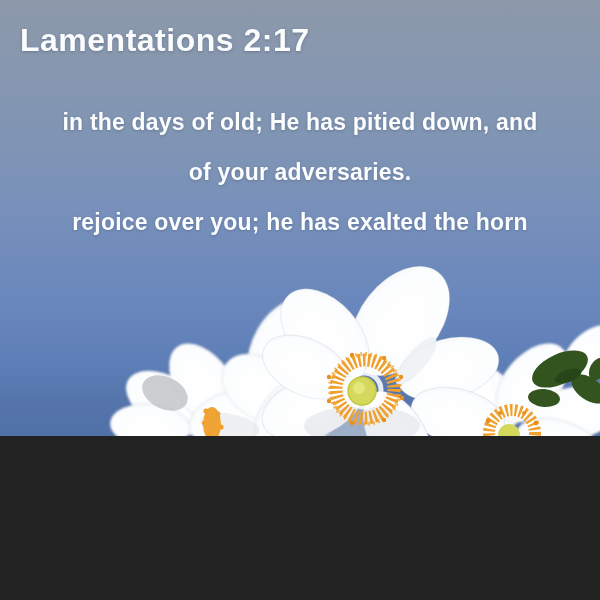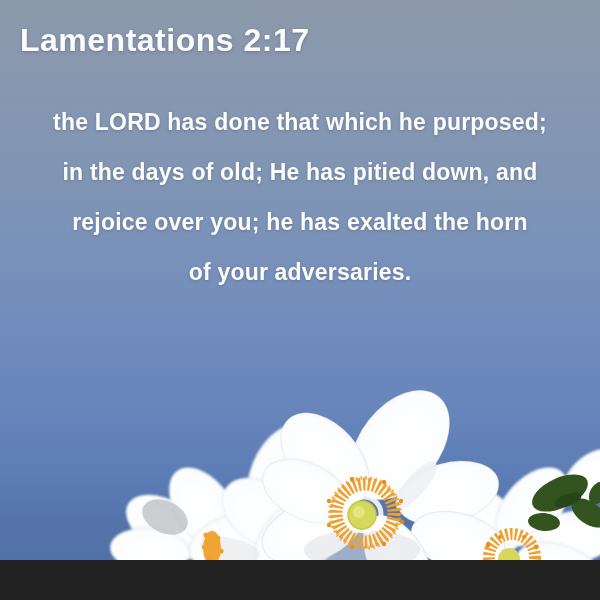--- a/index.html
+++ b/index.html
@@ -1,18 +1,18 @@
 <!DOCTYPE html>
 <html><head>
 <meta charset="utf-8">
 <style>
   html, body { margin: 0; padding: 0; background: #222; }
   .stage {
     position: relative;
-    width: 600px; height: 560px;
+    width: 600px; height: 436px;
     overflow: hidden;
     margin: 0 auto;
     background: linear-gradient(180deg,
       #8d99aa 0%,
       #8697b0 16%,
       #8095b4 32%,
       #7890ba 48%,
       #6e8abc 62%,
       #6886bc 72%,
       #5c7db6 84%,
@@ -143,19 +143,18 @@
         <circle cx="524" cy="192" r="2"></circle>
         <circle cx="500" cy="192" r="2"></circle>
       </g>
       <circle cx="509" cy="214" r="11" fill="#d4d95e"></circle>
     </g>
   </svg>
 
   <h1 class="title">Lamentations 2:17</h1>
 
   <div class="verse">
-    <div class="vline">the LORD has done that which he purposed;</div>
     <div class="vline">in the days of old; He has pitied down, and</div>
+    <div class="vline">of your adversaries.</div>
     <div class="vline">rejoice over you; he has exalted the horn</div>
-    <div class="vline">of your adversaries.</div>
   </div>
 
 </div>
 
 </body></html>

